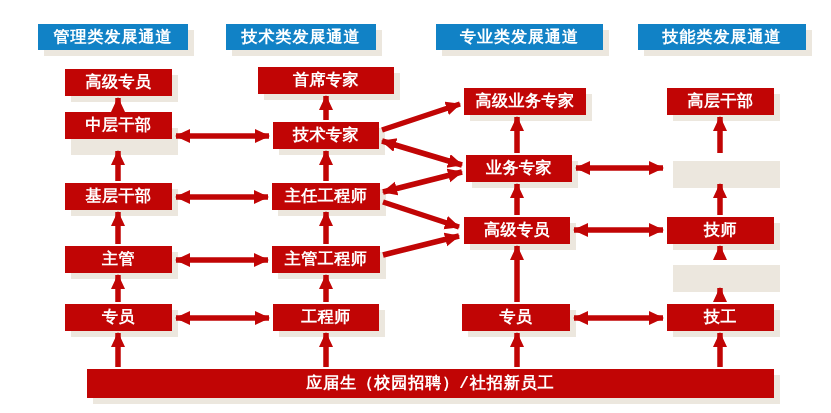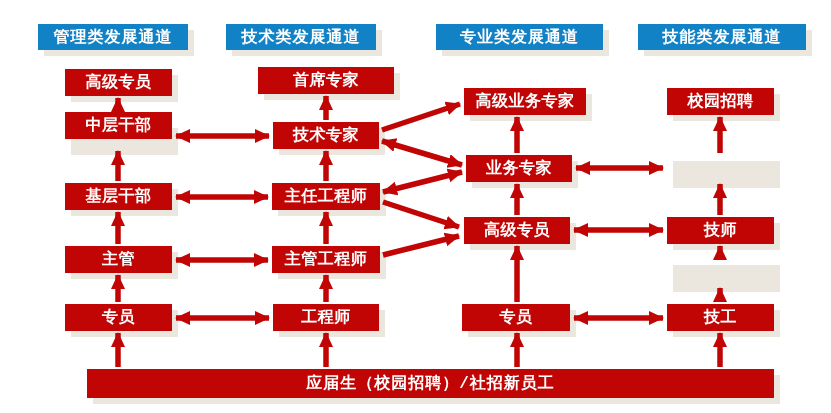--- a/index.html
+++ b/index.html
@@ -145,19 +145,19 @@
     <div class="box" id="n11">技术专家</div>
     <div class="box" id="n12">主任工程师</div>
     <div class="box" id="n13">主管工程师</div>
     <div class="box" id="n14">工程师</div>
 
     <div class="box" id="n21">业务专家</div>
     <div class="box" id="n20">高级业务专家</div>
     <div class="box" id="n22">高级专员</div>
     <div class="box" id="n23">专员</div>
 
-    <div class="box" id="n30">校园招聘</div>
+    <div class="box" id="n30">高层干部</div>
     <div class="box" id="n32">技师</div>
     <div class="box" id="n34">技工</div>
 
     <div class="band" id="band">应届生（校园招聘）/社招新员工</div>
   </div>
 </div>
 
 </body></html>

